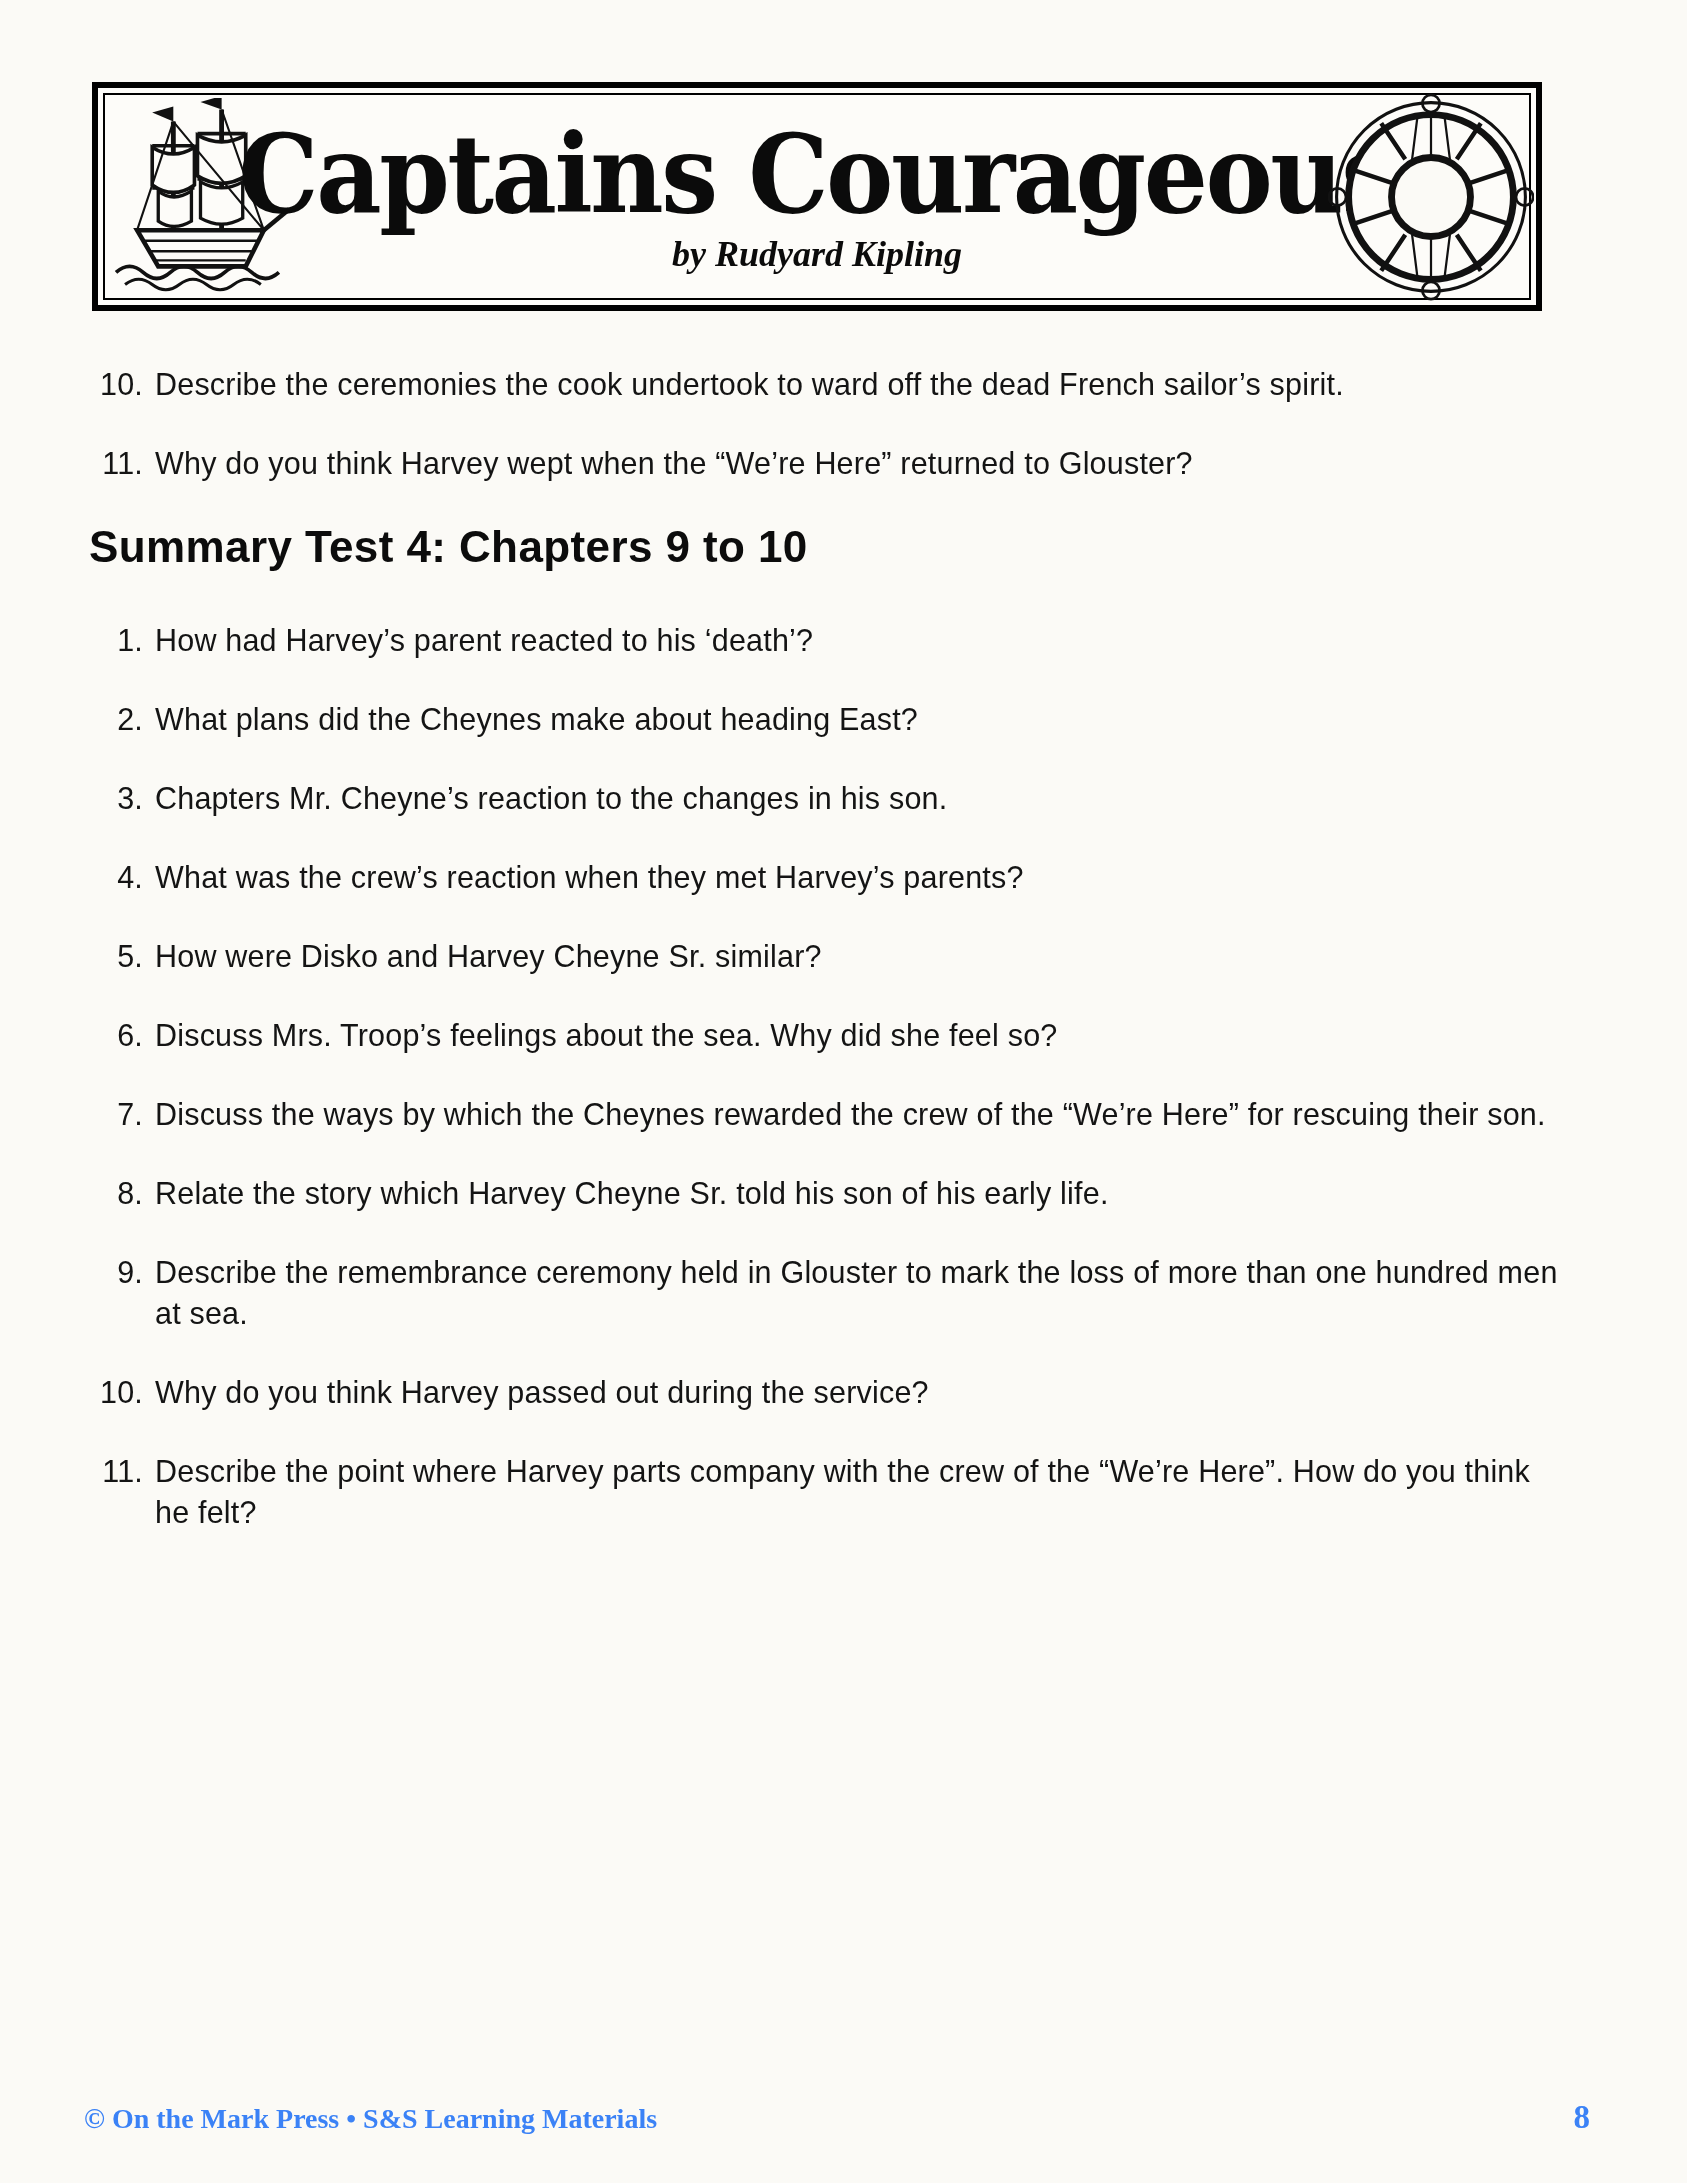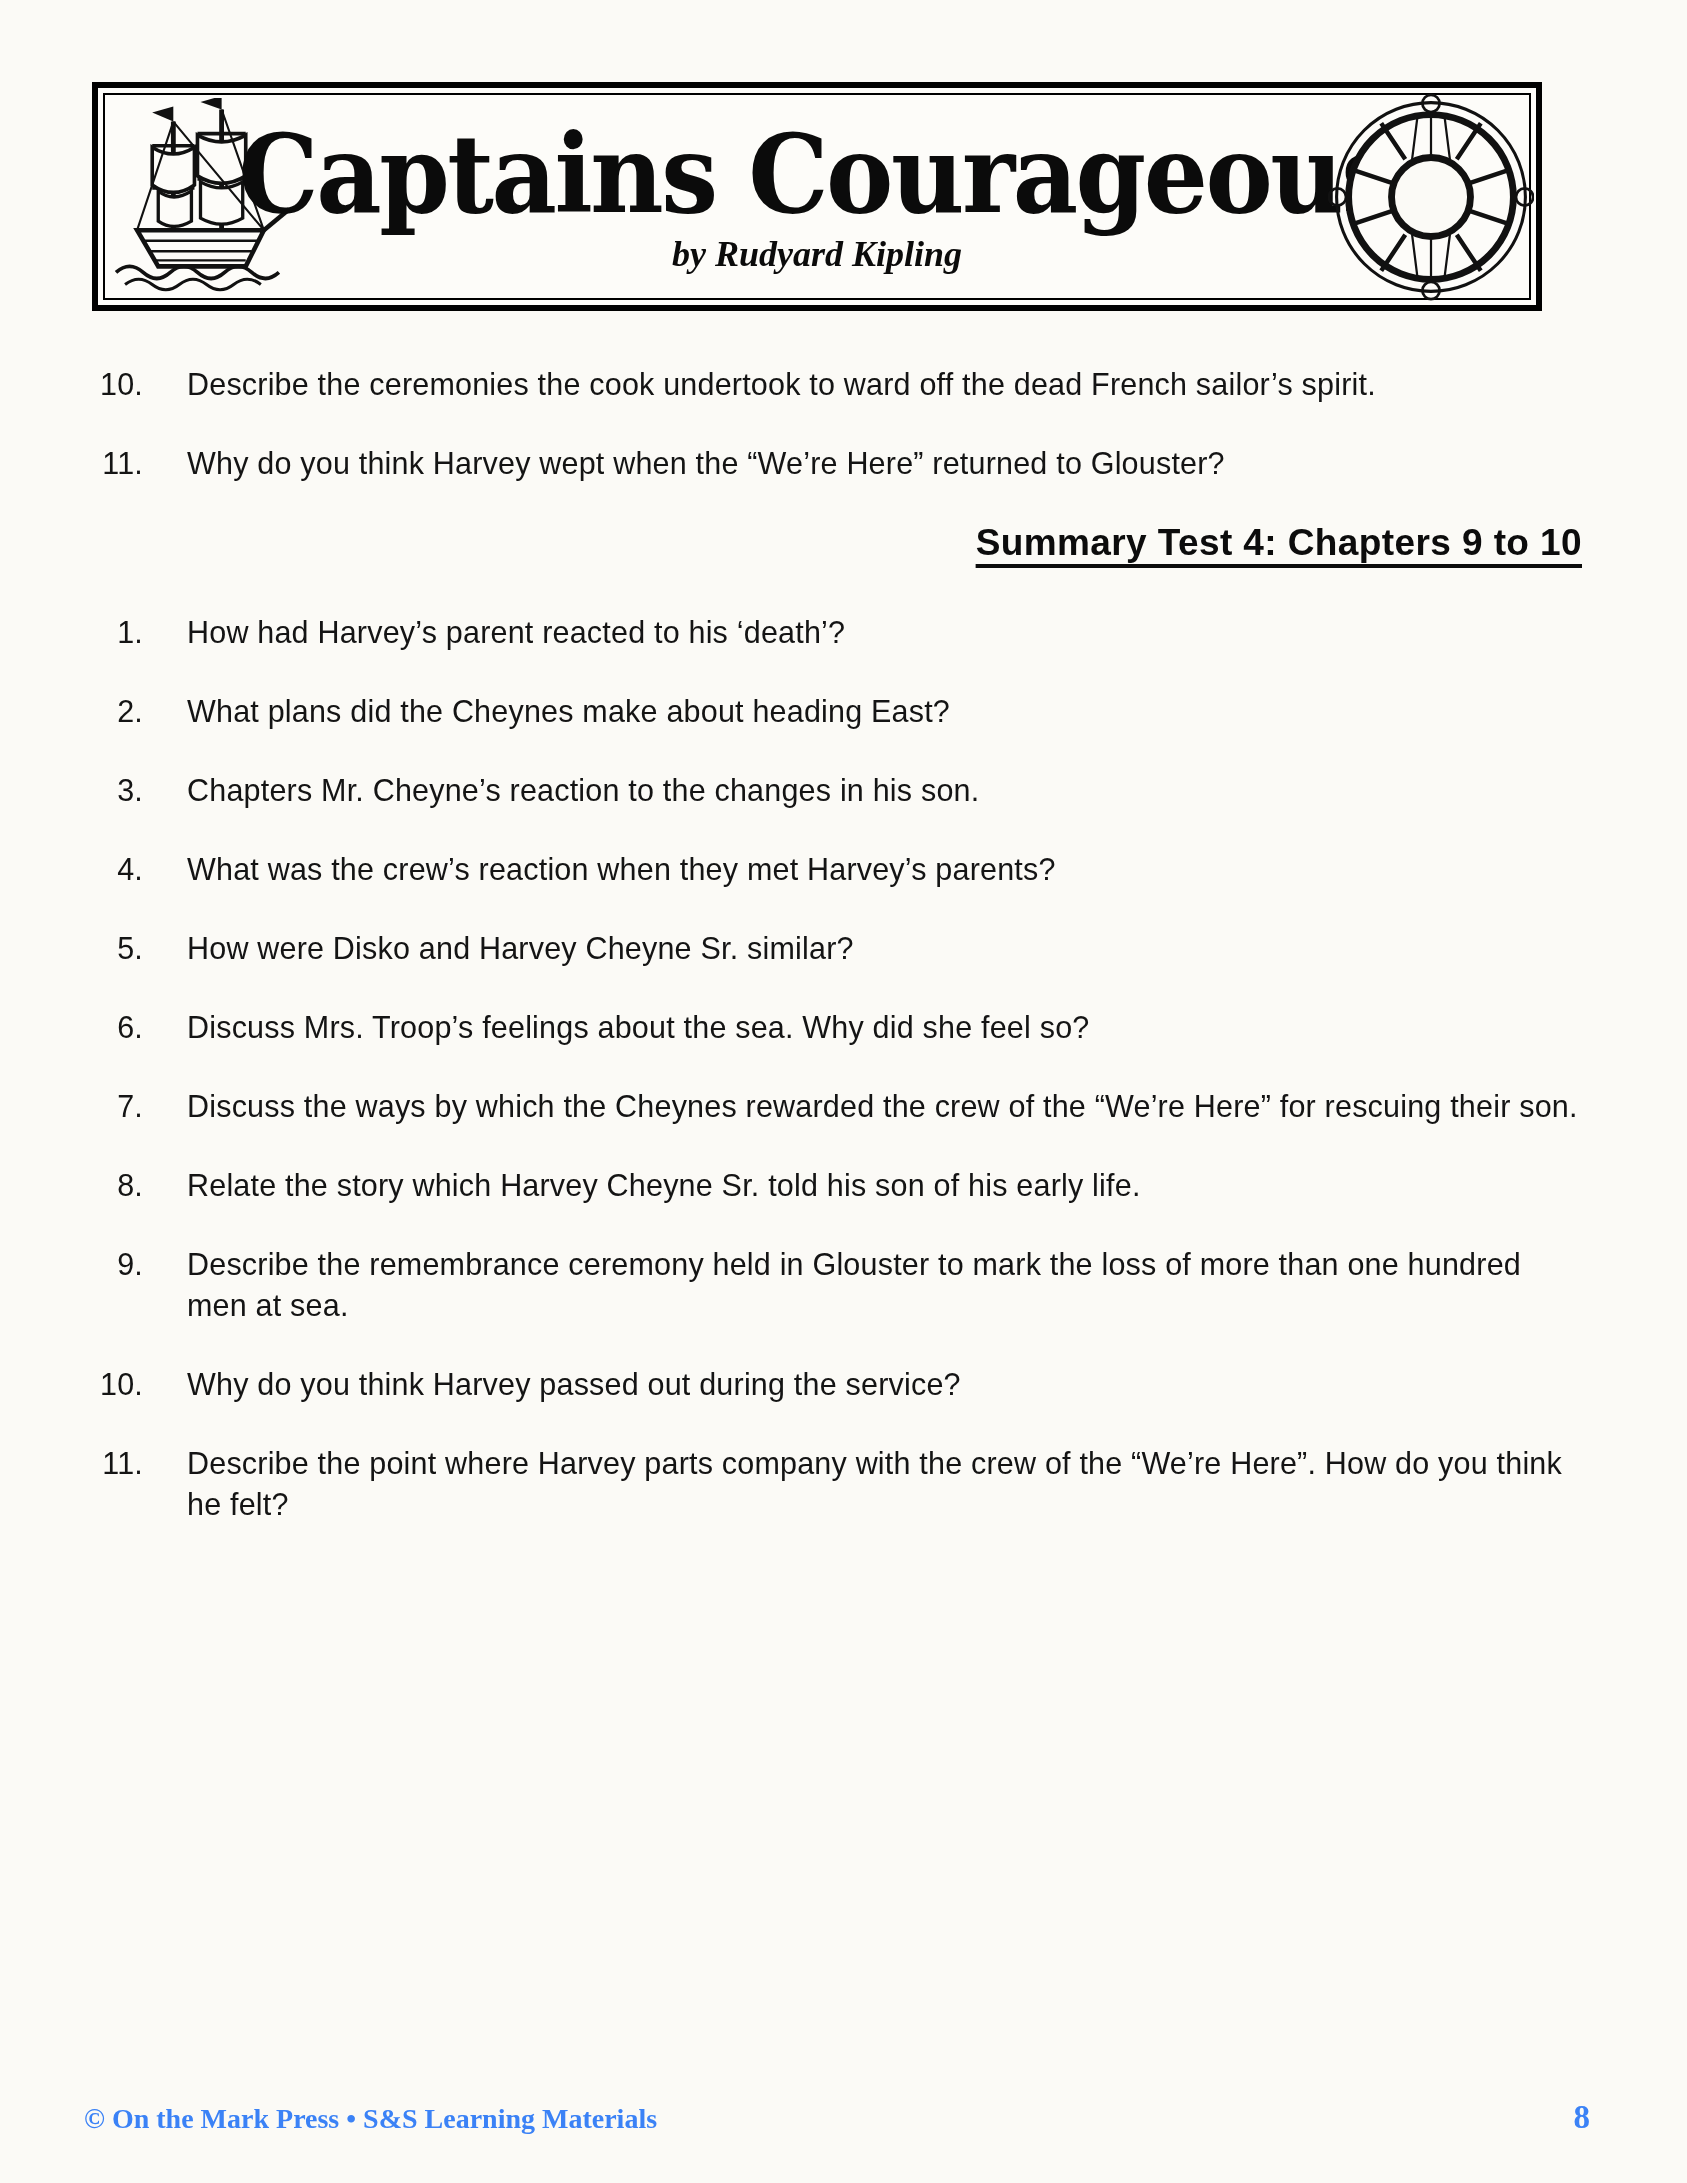--- a/index.html
+++ b/index.html
@@ -72,35 +72,34 @@
   
   .content {
     position: absolute;
     top: 364px;
     left: 89px;
     right: 105px;
   }
   .q-row {
     display: grid;
     grid-template-columns: 54px 1fr;
-    column-gap: 44px;
+    column-gap: 12px;
     margin-bottom: 38px;
     font-size: 30.5px;
     line-height: 41px;
     letter-spacing: 0.2px;
   }
   .q-num { text-align: right; }
   .q-text { max-width: 1410px; }
 
   .section-heading {
-    text-align: right;
-    font-size: 37px;
+    text-align: left;
+    font-size: 44px;
     font-weight: bold;
     letter-spacing: 0.4px;
-    text-decoration: underline;
     text-decoration-thickness: 4.1px;
     text-underline-offset: 9px;
     margin: 21.4px 0 48px 0;
     color: #0c0c0c;
   }
 
   
   .footer {
     position: absolute;
     left: 84px;

